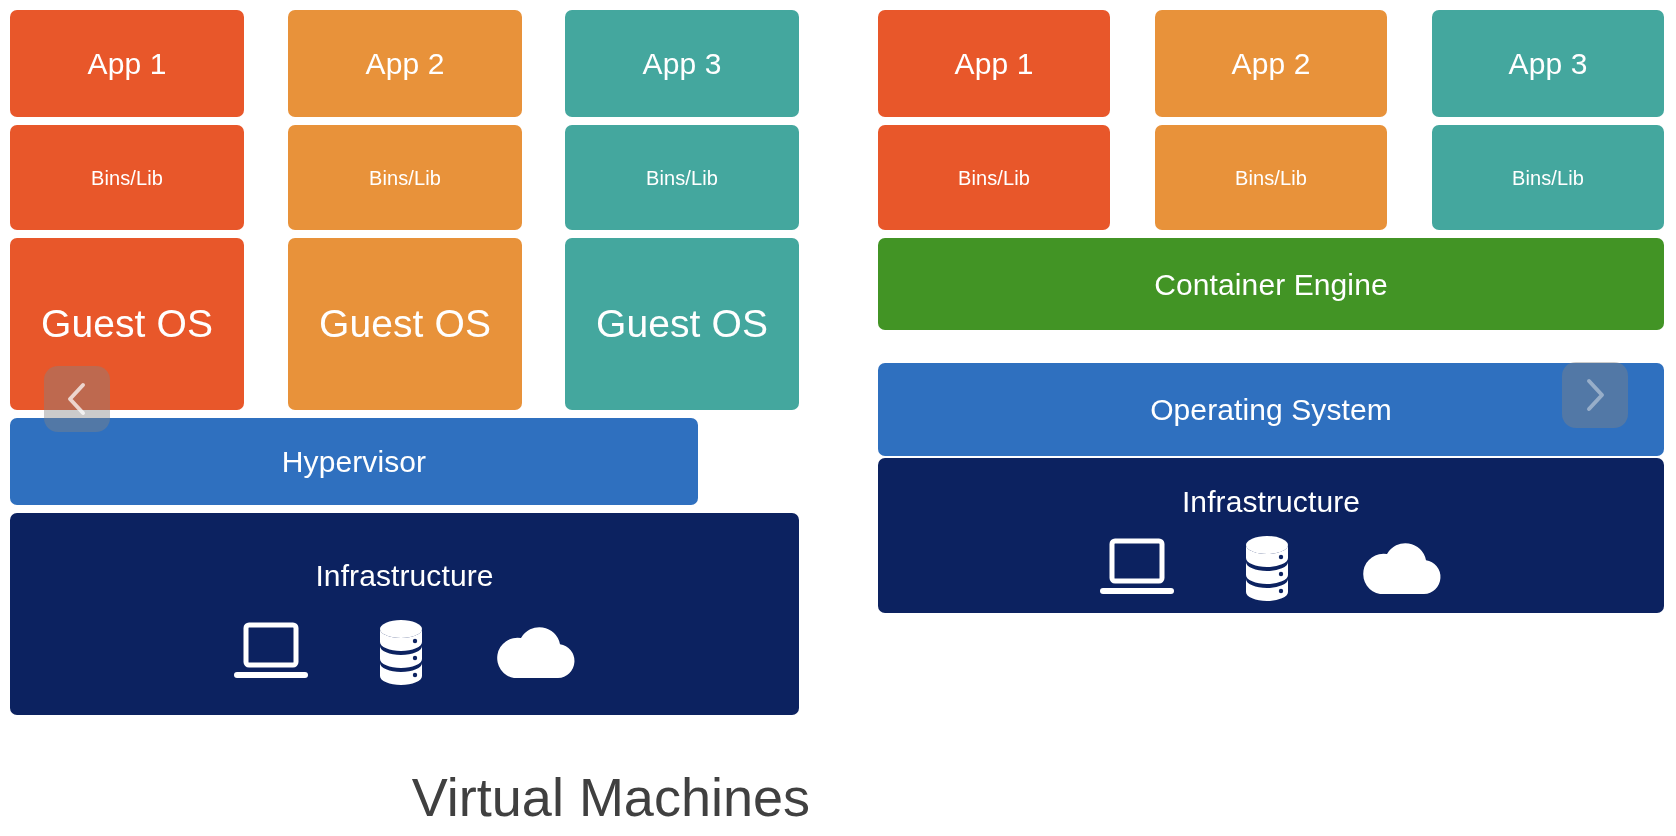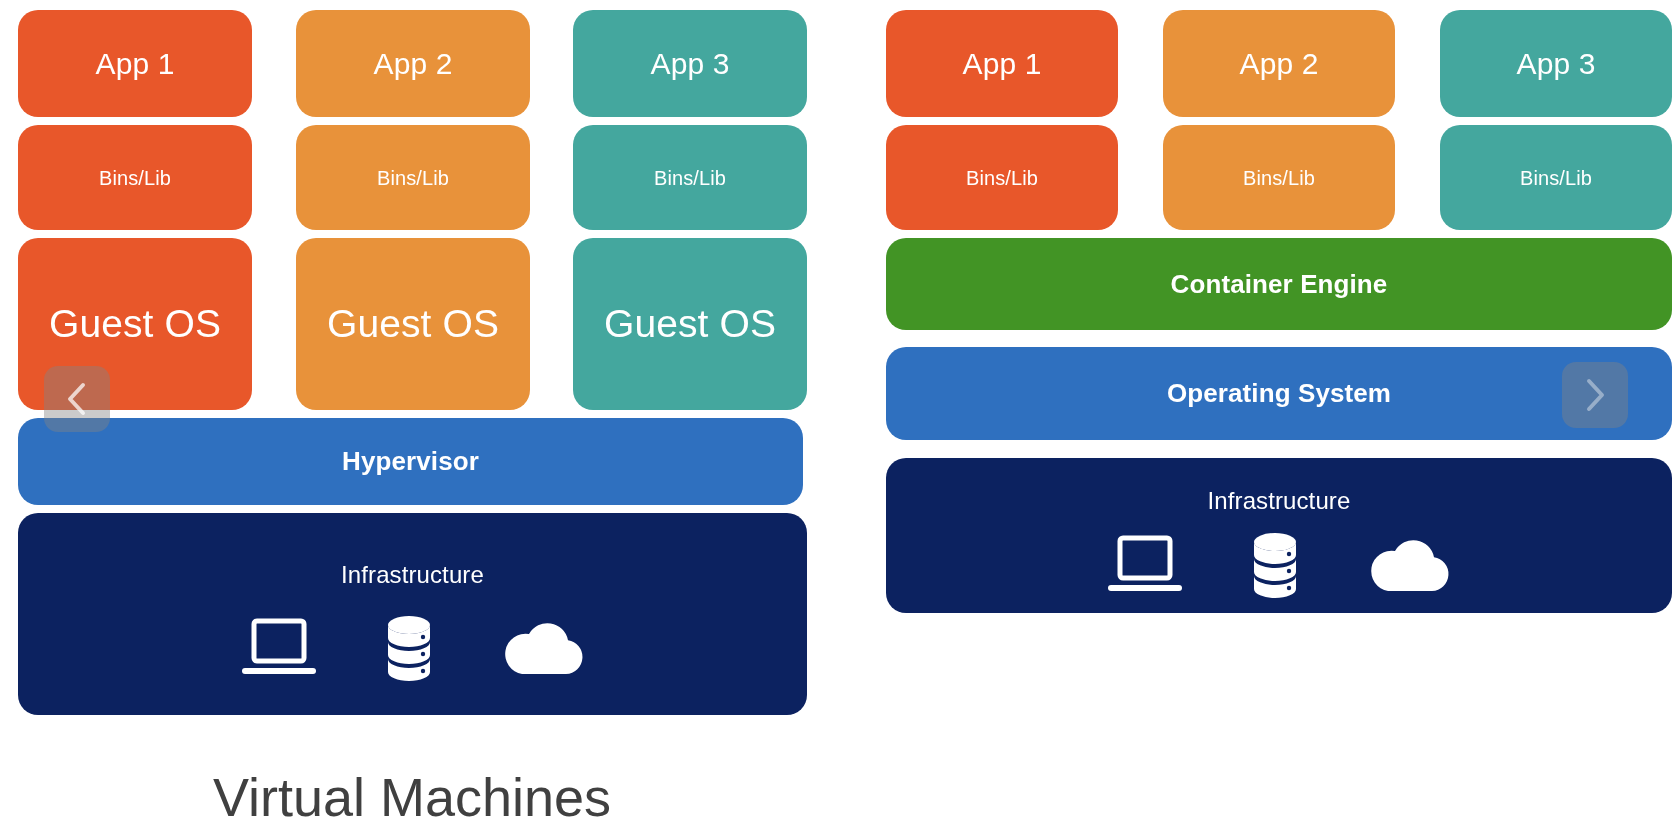--- a/index.html
+++ b/index.html
@@ -7,32 +7,31 @@
     width:1676px;height:836px;
     background:#ffffff;
     font-family:"Liberation Sans", sans-serif;
     overflow:hidden;
     position:relative;
   }
   #stage{position:absolute;left:0;top:0;width:1676px;height:836px;}
 
   .block{
     position:absolute;
-    border-radius:20px;
+    border-radius:7px;
     color:#ffffff;
     display:flex;
     align-items:center;
     justify-content:center;
     box-sizing:border-box;
     font-weight:400;
     letter-spacing:.1px;
     text-align:center;
     line-height:1.1;
     user-select:none;
-    margin-left:8px;
   }
   .block .lbl{display:block;}
 
   
   .block.topLabel{
     align-items:flex-start;
     padding-top:18px;
     flex-direction:column;
   }
   .block.topLabel .lbl{width:100%;text-align:center;}
@@ -45,42 +44,41 @@
     gap:62px;
     margin-top:26px;
   }
   .icons svg{display:block;}
 
   .panel-title{
     position:absolute;
     color:#404040;
     font-size:54px;
     font-weight:400;
-    text-align:center;
+    text-align:right;
     white-space:nowrap;
     user-select:none;
-    padding-left:7px;
   }
 
   
   .nav-arrow{
     position:absolute;
     width:66px;height:66px;
     border-radius:14px;
     background:rgba(130,130,130,.42);
     display:flex;align-items:center;justify-content:center;
     cursor:pointer;
   }
   .nav-arrow svg{display:block;}
 
   .fs-app{font-size:30px;}
   .fs-bins{font-size:20px;}
   .fs-guest{font-size:39px;}
-  .fs-bar{font-size:26px;font-weight:bold;}
-  .fs-infra{font-size:24px;}
+  .fs-bar{font-size:30px;}
+  .fs-infra{font-size:30px;}
 </style>
 </head>
 <body>
 
 <div id="stage">
 
   <div class="block fs-app" style="left:10px;top:10px;width:234px;height:107px;background:#E8572A;">
     <span class="lbl">App 1</span>
   </div>
   <div class="block fs-app" style="left:288px;top:10px;width:234px;height:107px;background:#E8923A;">
@@ -103,21 +101,21 @@
   <div class="block fs-guest" style="left:10px;top:238px;width:234px;height:172px;background:#E8572A;">
     <span class="lbl">Guest OS</span>
   </div>
   <div class="block fs-guest" style="left:288px;top:238px;width:234px;height:172px;background:#E8923A;">
     <span class="lbl">Guest OS</span>
   </div>
   <div class="block fs-guest" style="left:565px;top:238px;width:234px;height:172px;background:#44A79E;">
     <span class="lbl">Guest OS</span>
   </div>
 
-  <div class="block fs-bar" style="left:10px;top:418px;width:785px;height:87px;background:#2F70BF;justify-content:center;">
+  <div class="block fs-bar" style="left:10px;top:418px;width:688px;height:87px;background:#2F70BF;justify-content:center;">
     <span class="lbl">Hypervisor</span>
   </div>
 
   <div class="block topLabel fs-infra" style="left:10px;top:513px;width:789px;height:202px;background:#0C2260;">
     <span class="lbl">Infrastructure</span>
     <div class="icons">
       <span>
         <svg width="78" height="62" viewBox="0 0 78 62" aria-hidden="true">
           <rect x="14" y="3" width="50" height="40" rx="3" fill="none" stroke="#ffffff" stroke-width="5"></rect>
           <rect x="2" y="50" width="74" height="6" rx="3" fill="#ffffff"></rect>
@@ -161,21 +159,21 @@
     <span class="lbl">Bins/Lib</span>
   </div>
   <div class="block fs-bins" style="left:1432px;top:125px;width:232px;height:105px;background:#44A79E;">
     <span class="lbl">Bins/Lib</span>
   </div>
 
   <div class="block fs-bar" style="left:878px;top:238px;width:786px;height:92px;background:#429425;">
     <span class="lbl">Container Engine</span>
   </div>
 
-  <div class="block fs-bar" style="left:878px;top:347px;width:786px;height:93px;background:#2F70BF;">
+  <div class="block fs-bar" style="left:878px;top:363px;width:786px;height:93px;background:#2F70BF;">
     <span class="lbl">Operating System</span>
   </div>
 
   <div class="block topLabel fs-infra" style="left:878px;top:458px;width:786px;height:155px;background:#0C2260;">
     <span class="lbl">Infrastructure</span>
     <div class="icons" style="margin-top:16px;">
       <span>
         <svg width="78" height="62" viewBox="0 0 78 62" aria-hidden="true">
           <rect x="14" y="3" width="50" height="40" rx="3" fill="none" stroke="#ffffff" stroke-width="5"></rect>
           <rect x="2" y="50" width="74" height="6" rx="3" fill="#ffffff"></rect>

